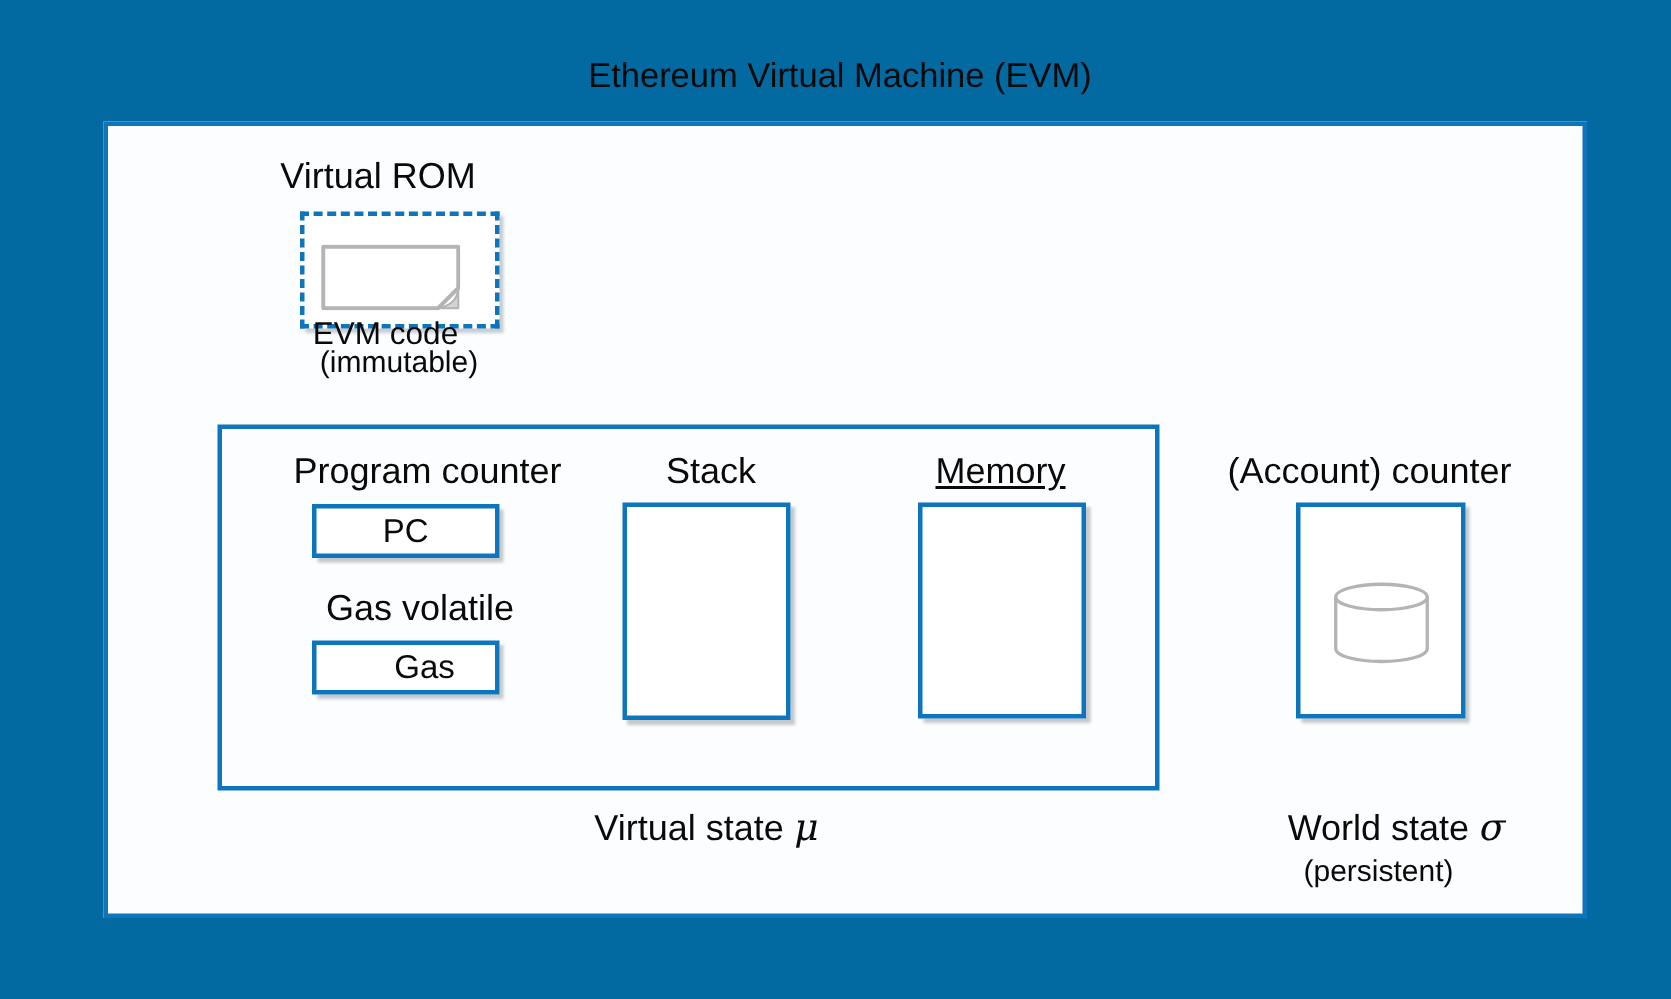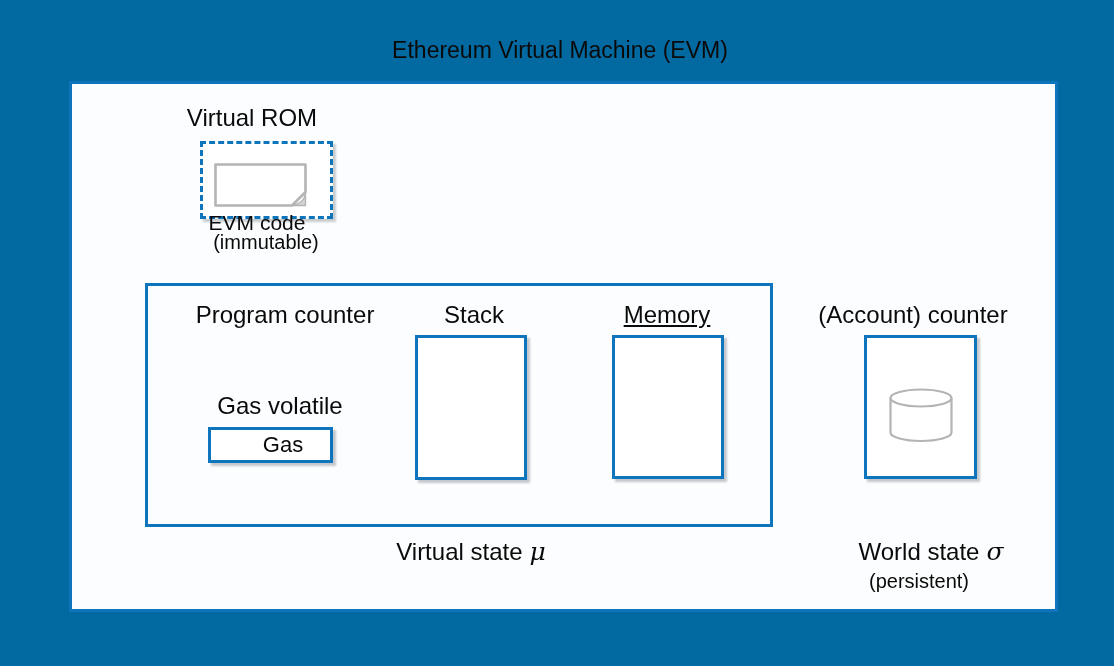--- a/index.html
+++ b/index.html
@@ -150,20 +150,23 @@
       <path d="M78,42.5 Q91,40 91.5,29 L91.5,42.5 Z" fill="#d2d5d7" stroke="#b4b4b4" stroke-width="1.4" stroke-linejoin="round"></path>
     </svg>
     <span class="note-label">EVM code</span>
   </div>
 
   <div class="sub-label" style="left:66px; top:230px;">(immutable)</div>
 
   <div class="machine-box"></div>
 
   <div class="sec-label" style="left:85px; top:302px;">Program counter</div>
+  <div class="blue-box box-pc">
+    <span>PC</span>
+  </div>
 
   <div class="sec-label" style="left:80px; top:393px;">Gas volatile</div>
   <div class="blue-box box-gas">
     <span>Gas</span>
   </div>
 
   <div class="sec-label" style="left:274px; top:302px;">Stack</div>
   <div class="blue-box box-stack"></div>
 
   <div class="sec-label" style="left:467px; top:302px;text-decoration:underline;">Memory</div>

